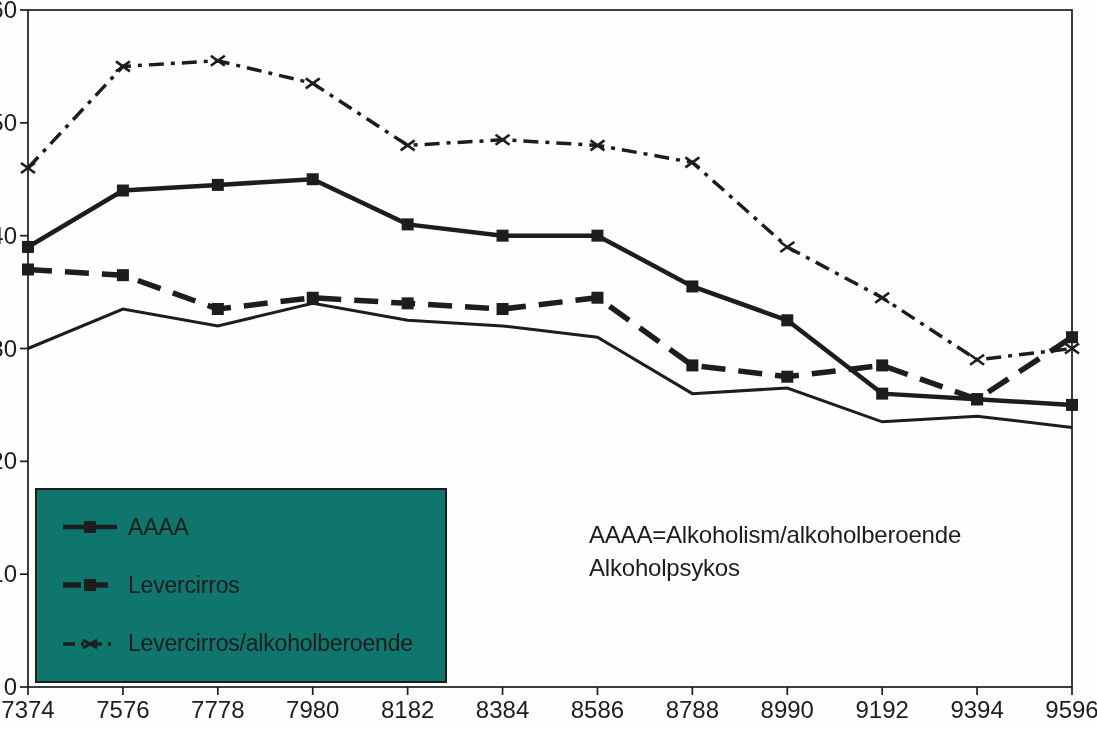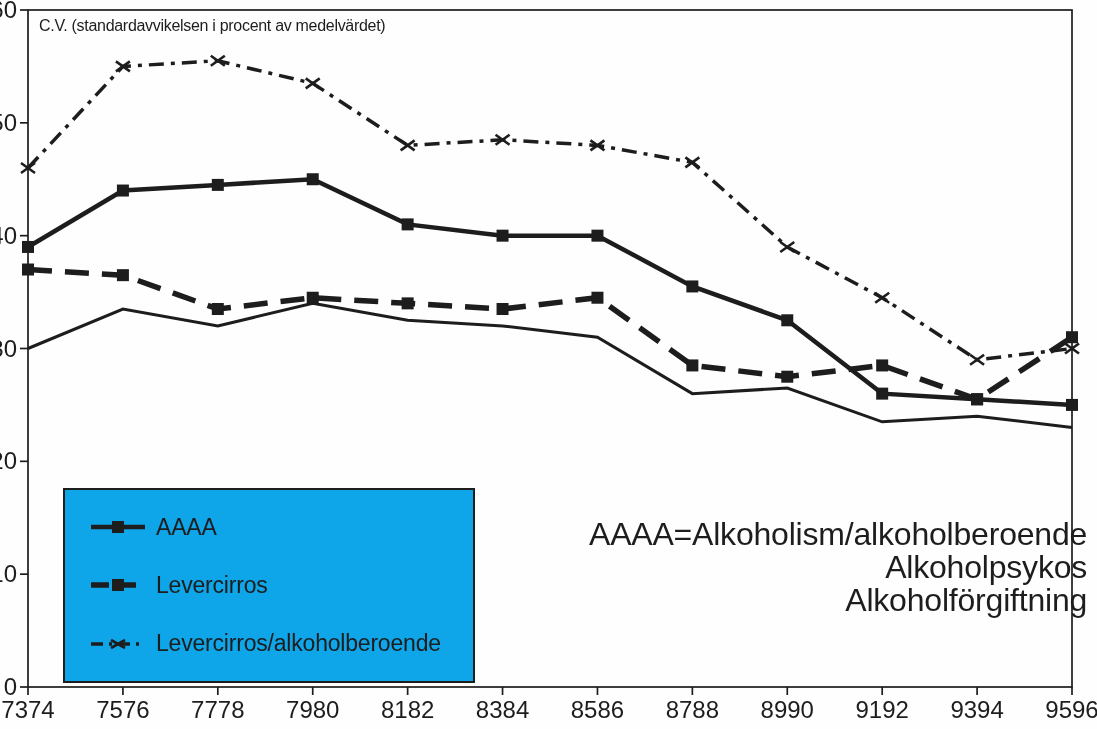--- a/index.html
+++ b/index.html
@@ -11,31 +11,30 @@
   svg text.axis-label{
     font-family:"Liberation Sans",sans-serif;
     font-size:24px;fill:#1d1d1d;
   }
   .chart-title{
     position:absolute;left:39px;top:17px;
     font-size:16px;letter-spacing:-0.3px;white-space:nowrap;
   }
   .legend-box{
     position:absolute;left:35px;top:488px;width:412px;height:195px;
-    box-sizing:border-box;border:2px solid #1d1d1d;background:#0ea5e9;
+    box-sizing:border-box;border:2px solid #1d1d1d;background:#0f766e;
     display:flex;flex-direction:column;justify-content:space-around;
     padding:8px 4px 8px 24px;
-    margin-left:28px;
   }
   .legend-item{display:flex;align-items:center;gap:9px;}
   .legend-label{font-size:23px;letter-spacing:-0.2px;white-space:nowrap;}
   .legend-sample{flex:0 0 auto;}
   .definition-note{
     position:absolute;left:589px;top:518px;
-    font-size:32px;line-height:33px;letter-spacing:-0.2px;text-align:right;
+    font-size:24px;line-height:33px;letter-spacing:-0.2px;
   }
 </style>
 </head>
 <body>
 
 <div class="page">
 
   <svg width="1097" height="729" viewBox="0 0 1097 729" style="position:absolute;left:0;top:0;">
       <rect x="28" y="10" width="1044" height="677" fill="none" stroke="#1d1d1d" stroke-width="1.7"></rect>
       <line x1="20" y1="687" x2="28" y2="687" stroke="#1d1d1d" stroke-width="1.7"></line>
@@ -123,21 +122,20 @@
       <line x1="780.2727272727273" y1="241.95" x2="794.2727272727273" y2="251.95" stroke="#1d1d1d" stroke-width="2.6"></line>
       <line x1="780.2727272727273" y1="251.95" x2="794.2727272727273" y2="241.95" stroke="#1d1d1d" stroke-width="2.6"></line>
       <line x1="875.1818181818181" y1="292.725" x2="889.1818181818181" y2="302.725" stroke="#1d1d1d" stroke-width="2.6"></line>
       <line x1="875.1818181818181" y1="302.725" x2="889.1818181818181" y2="292.725" stroke="#1d1d1d" stroke-width="2.6"></line>
       <line x1="970.0909090909091" y1="354.78333333333336" x2="984.0909090909091" y2="364.78333333333336" stroke="#1d1d1d" stroke-width="2.6"></line>
       <line x1="970.0909090909091" y1="364.78333333333336" x2="984.0909090909091" y2="354.78333333333336" stroke="#1d1d1d" stroke-width="2.6"></line>
       <line x1="1065" y1="343.5" x2="1079" y2="353.5" stroke="#1d1d1d" stroke-width="2.6"></line>
       <line x1="1065" y1="353.5" x2="1079" y2="343.5" stroke="#1d1d1d" stroke-width="2.6"></line>
     </svg>
 
-  <div class="chart-title">C.V. (standardavvikelsen i procent av medelvärdet)</div>
 
   <div class="legend-box">
       <div class="legend-item">
         <svg class="legend-sample" width="58" height="24" viewBox="0 0 58 24">
           <line x1="2" y1="12" x2="56" y2="12" stroke="#1d1d1d" stroke-width="4.5"></line>
           <rect x="23" y="6" width="12" height="12" fill="#1d1d1d"></rect>
         </svg>
         <span class="legend-label">AAAA</span>
       </div>
       <div class="legend-item">
@@ -153,16 +151,15 @@
           <line x1="22" y1="8" x2="36" y2="16" stroke="#1d1d1d" stroke-width="2.6"></line>
           <line x1="22" y1="16" x2="36" y2="8" stroke="#1d1d1d" stroke-width="2.6"></line>
         </svg>
         <span class="legend-label">Levercirros/alkoholberoende</span>
       </div>
     </div>
 
   <div class="definition-note">
       <div>AAAA=Alkoholism/alkoholberoende</div>
       <div>Alkoholpsykos</div>
-      <div>Alkoholförgiftning</div>
     </div>
 
 </div>
 
 </body></html>

